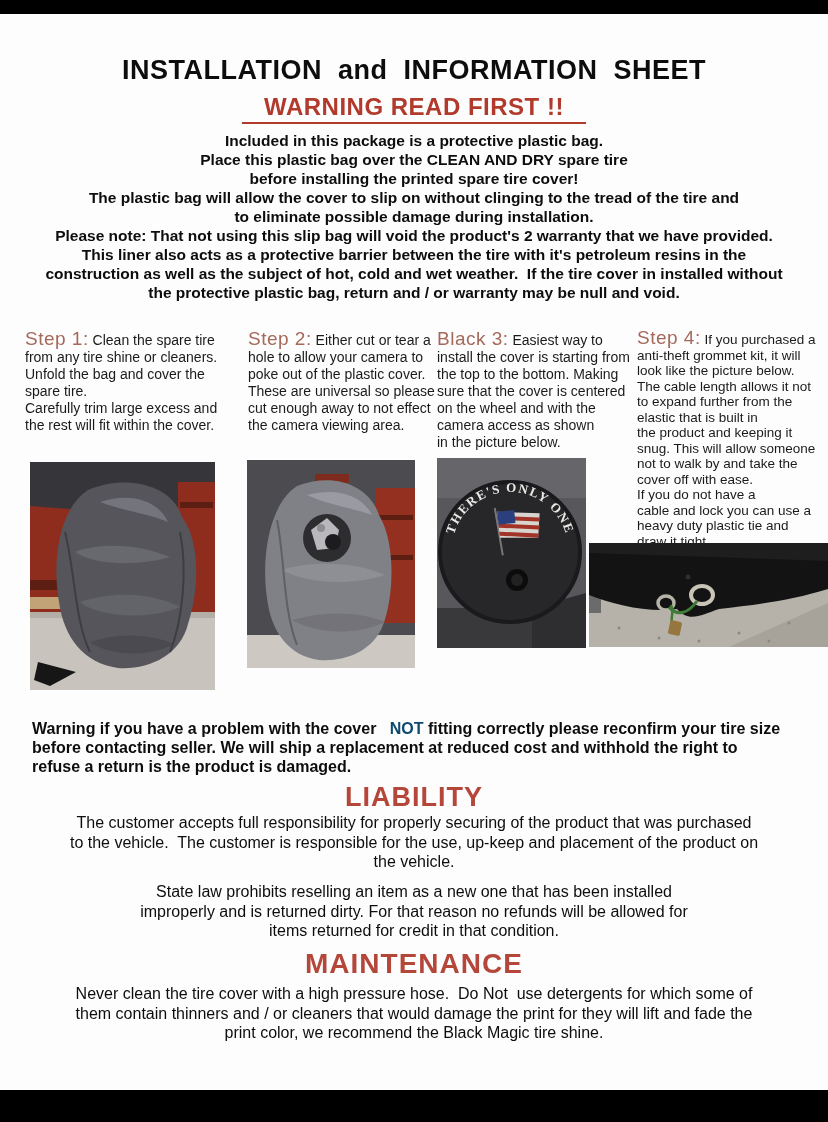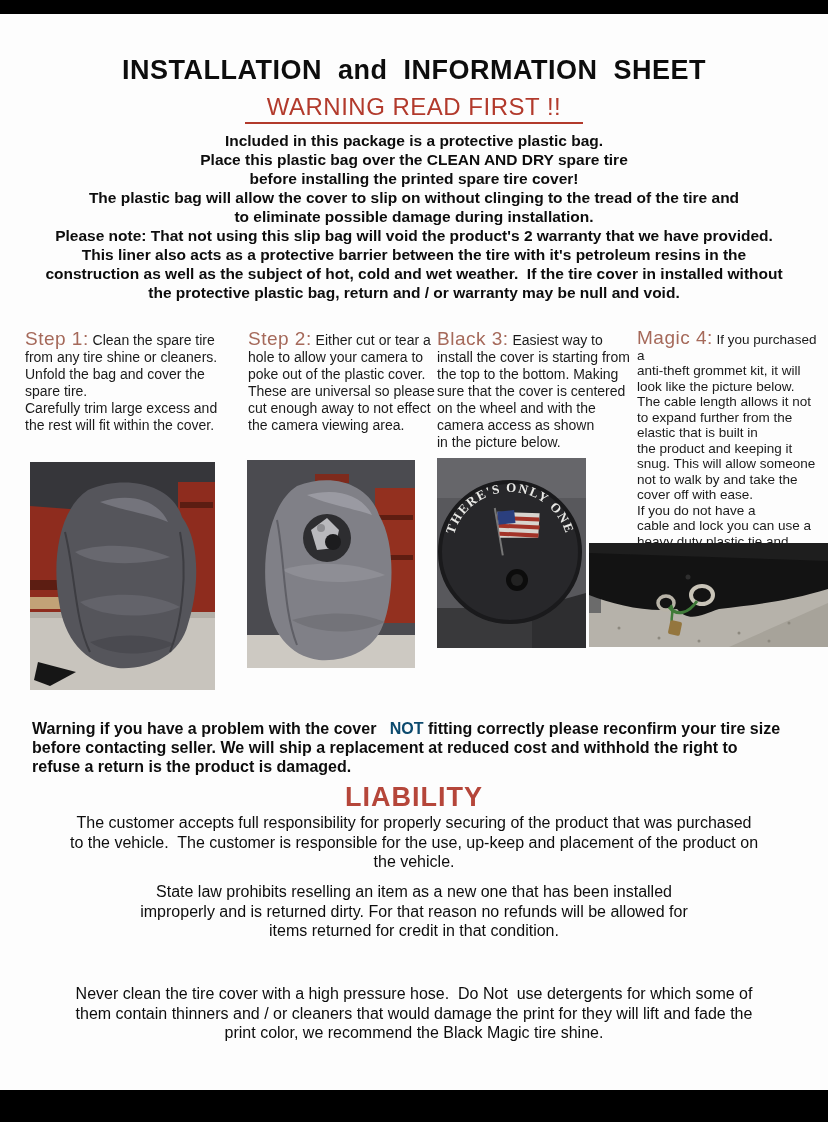--- a/index.html
+++ b/index.html
@@ -11,21 +11,21 @@
   .bar{position:absolute;left:0;width:828px;background:#000;}
   .bar.top{top:0;height:14px;}
   .bar.bottom{top:1090px;height:32px;}
 
   .doc-title{
     position:absolute;top:55px;left:0;width:828px;text-align:center;
     font-size:27px;font-weight:bold;letter-spacing:.5px;white-space:pre;color:#0d0d0d;
   }
   .warning-head-wrap{position:absolute;top:93px;left:0;width:828px;text-align:center;}
   .warning-head{
-    display:inline-block;font-size:24px;font-weight:normal;color:#b23a2c;
+    display:inline-block;font-size:24px;font-weight:bold;color:#b23a2c;
     border-bottom:2px solid #b23a2c;padding:0 22px 1px 22px;letter-spacing:.5px;text-align:right;
   }
   .intro{
     position:absolute;top:131px;left:10px;width:808px;text-align:center;
     font-size:15.5px;font-weight:bold;line-height:19px;white-space:pre-wrap;color:#0d0d0d;
   }
 
   .step{position:absolute;top:330px;font-size:14px;line-height:17px;color:#1a1a1a;}
   .step .lbl{font-size:19px;color:#a5695a;letter-spacing:.5px;}
   .step .body{white-space:pre-line;}
@@ -106,21 +106,21 @@
     <span class="lbl">Black 3:</span>
     <span class="body">Easiest way to
 install the cover is starting from
 the top to the bottom. Making
 sure that the cover is centered
 on the wheel and with the
 camera access as shown
 in the picture below.</span>
   </div>
   <div class="step step4">
-    <span class="lbl">Magic 4:</span>
+    <span class="lbl">Step 4:</span>
     <span class="body">If you purchased a
 anti-theft grommet kit, it will
 look like the picture below.
 The cable length allows it not
 to expand further from the
 elastic that is built in
 the product and keeping it
 snug. This will allow someone
 not to walk by and take the
 cover off with ease.
@@ -218,18 +218,19 @@
 refuse a return is the product is damaged.</span></div>
 
   <div class="sec-head liability-head">LIABILITY</div>
   <div class="center-para liability-para">The customer accepts full responsibility for properly securing of the product that was purchased
 to the vehicle.  The customer is responsible for the use, up-keep and placement of the product on
 the vehicle.</div>
   <div class="center-para statelaw-para">State law prohibits reselling an item as a new one that has been installed
 improperly and is returned dirty. For that reason no refunds will be allowed for
 items returned for credit in that condition.</div>
 
+  <div class="sec-head maintenance-head">MAINTENANCE</div>
   <div class="center-para maintenance-para">Never clean the tire cover with a high pressure hose.  Do Not  use detergents for which some of
 them contain thinners and / or cleaners that would damage the print for they will lift and fade the
 print color, we recommend the Black Magic tire shine.</div>
 
   <div class="bar bottom"></div>
 </div>
 
 </body></html>

